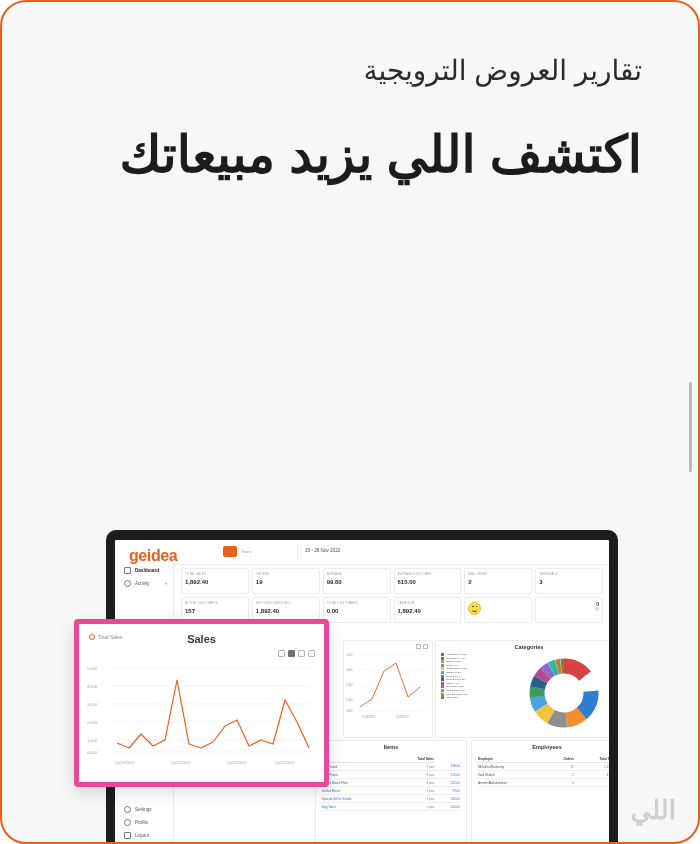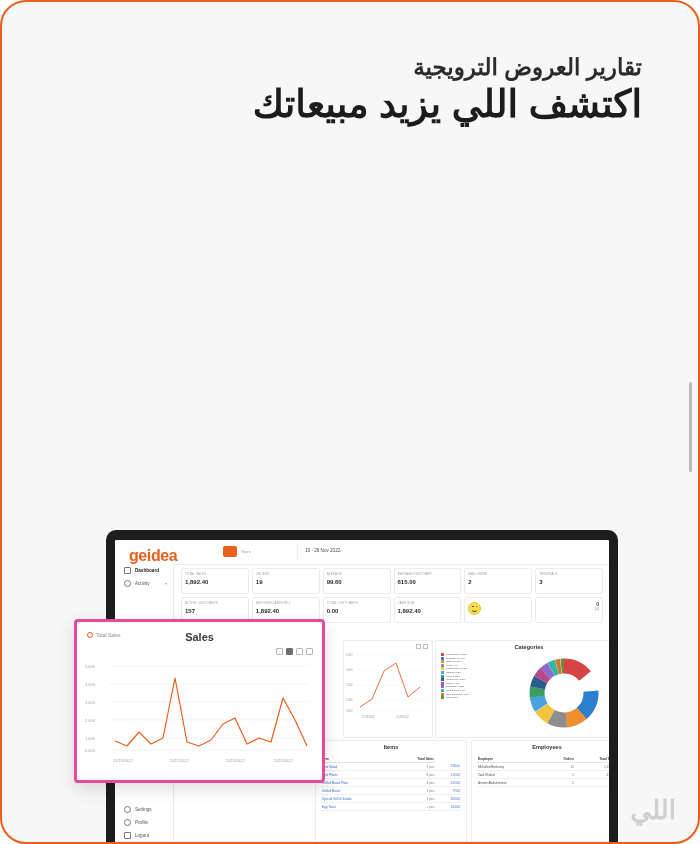--- a/index.html
+++ b/index.html
@@ -27,28 +27,29 @@
   
   .headline-block {
     position: absolute;
     top: 52px;
     right: 56px;
     left: 56px;
     text-align: right;
     direction: rtl;
   }
   .headline-sub {
-    font-size: 23px;
-    font-weight: bold;
+    font-size: 28px;
+    font-weight: normal;
     color: #2b2b2b;
     letter-spacing: 0px;
     line-height: 1.2;
   }
   .headline-main {
-    font-size: 38px;
+    margin-top: 36px;
+    font-size: 51px;
     font-weight: bold;
     color: #1c1c1c;
     line-height: 1.2;
   }
 
   
   .scroll-indicator {
     position: absolute;
     right: 6px;
     top: 380px;
@@ -346,21 +347,21 @@
   .tbl td.amt { text-align: right; color: #3d6fd1; }
 
   
   .sales-card {
     position: absolute;
     left: 72px;
     top: 617px;
     width: 245px;
     height: 158px;
     background: #ffffff;
-    border: 3px solid #ec4899;
+    border: 5px solid #ec4899;
     border-radius: 4px;
     box-shadow: 0 6px 18px rgba(0,0,0,.13);
     overflow: hidden;
   }
   .sales-title {
     text-align: center;
     font-size: 11px;
     font-weight: bold;
     color: #3a3a3a;
     padding-top: 9px;

